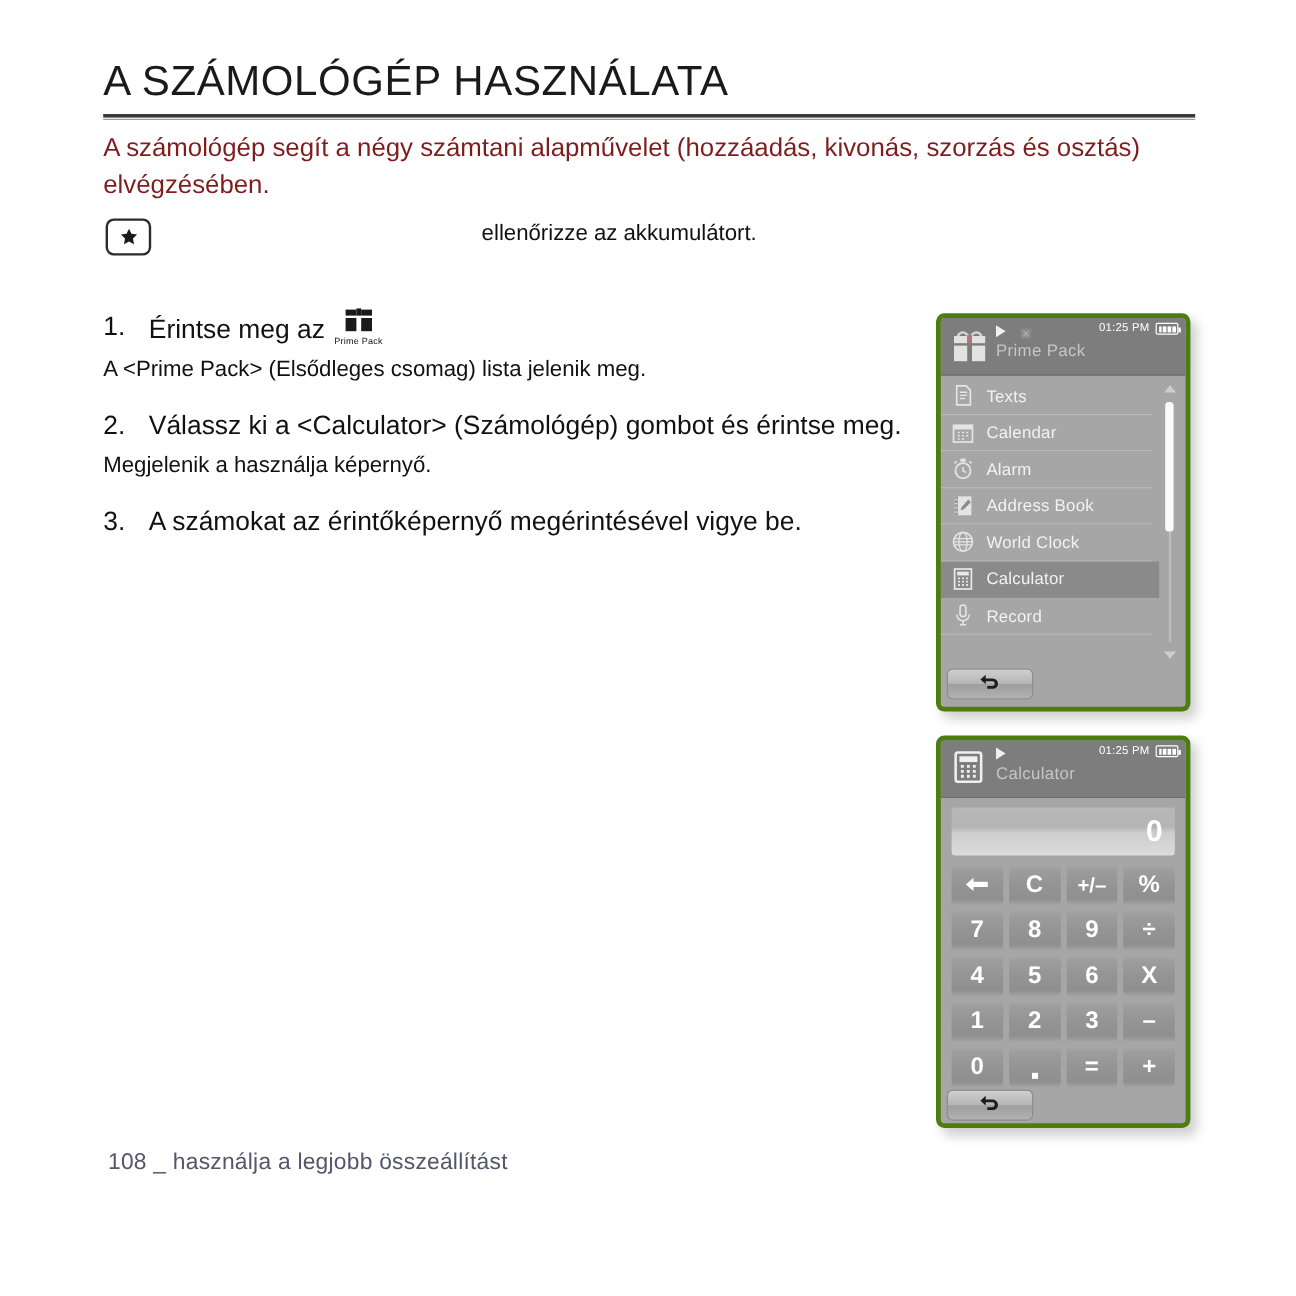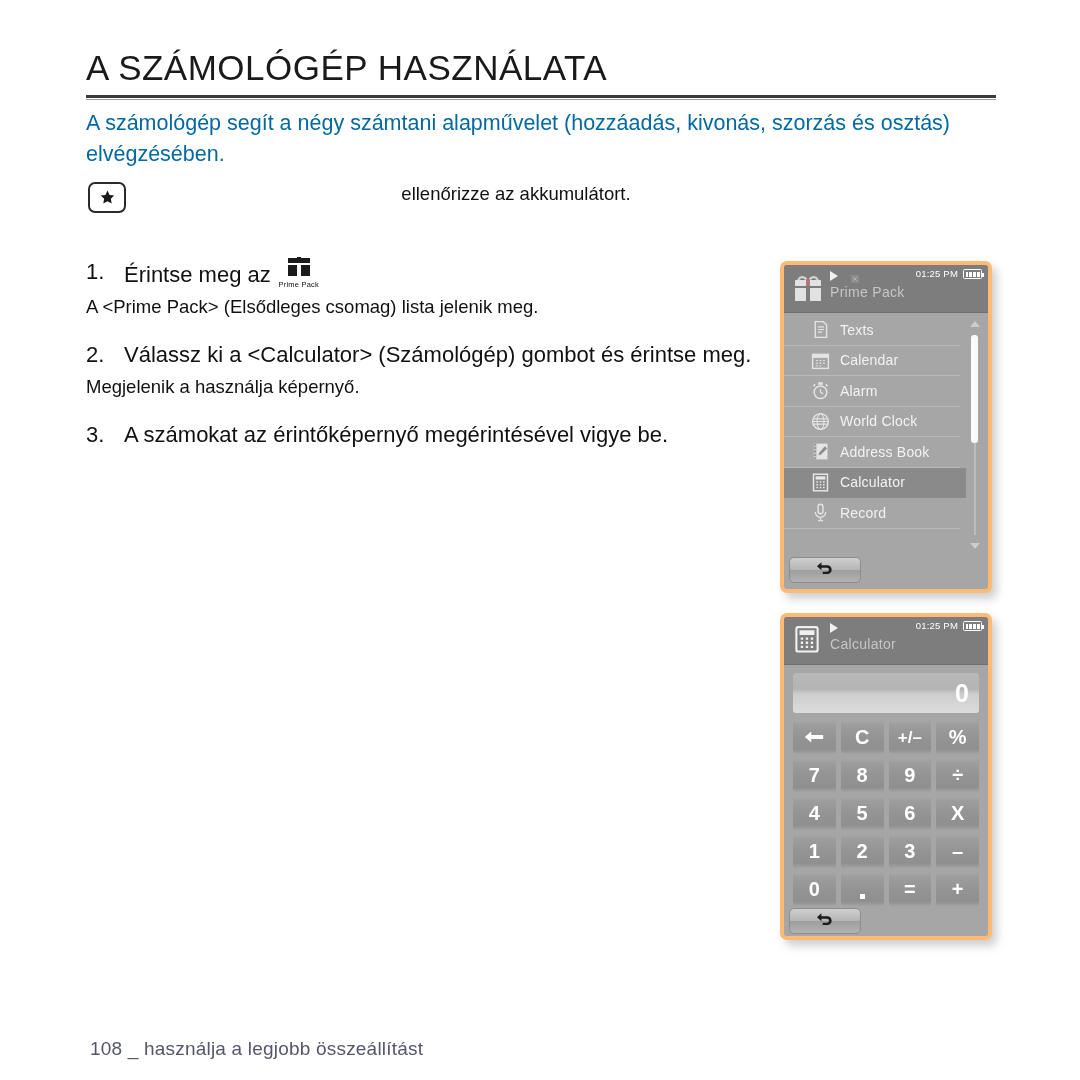--- a/index.html
+++ b/index.html
@@ -49,21 +49,21 @@
   }
 
   
   .intro {
     position: absolute;
     left: 86px;
     top: 108px;
     width: 916px;
     font-size: 21.5px;
     line-height: 1.45;
-    color: #0369a1;
+    color: #7f1d1d;
   }
 
   
   .note {
     position: absolute;
     left: 88px;
     top: 180px;
     width: 906px;
     display: flex;
     align-items: flex-start;
@@ -142,30 +142,30 @@
     line-height: 9px;
     color: #111;
     letter-spacing: 0.2px;
     margin-top: 1px;
   }
 
   
   .footer {
     position: absolute;
     left: 90px;
-    top: 1038px;
+    top: 958px;
     font-size: 19px;
     color: #55566b;
     letter-spacing: 0.2px;
   }
 
   
   .device {
     position: absolute;
-    background: #fdba74;
+    background: #4d7c0f;
     border-radius: 7px;
     padding: 4px;
     box-shadow: 5px 6px 9px rgba(120,120,120,0.35);
   }
   #device-prime-pack { left: 780px; top: 261px; width: 212px; height: 332px; }
   #device-calculator { left: 780px; top: 613px; width: 212px; height: 327px; }
 
   .screen {
     width: 100%;
     height: 100%;
@@ -254,21 +254,21 @@
   
   .dev-list {
     flex: 1 1 auto;
     position: relative;
     padding-top: 2px;
   }
   .list-item {
     height: 30.5px;
     display: flex;
     align-items: center;
-    padding-left: 26px;
+    padding-left: 8px;
     border-bottom: 1px solid #b9b9b9;
     margin-right: 28px;
     position: relative;
   }
   .list-item.selected {
     background: #8a8a8a;
     border-bottom: 1px solid #8a8a8a;
     margin-right: 22px;
   }
   .list-item:last-child { border-bottom: none; }
@@ -508,38 +508,38 @@
               <rect x="9.5" y="2.5" width="5" height="3" fill="#eaeaea"></rect>
               <path d="M6 5l-2.2 2M18 5l2.2 2" stroke="#eaeaea" stroke-width="1.6"></path>
             </svg>
           </span>
           <span class="li-label">Alarm</span>
         </div>
 
         <div class="list-item">
           <span class="li-icon">
             <svg width="21" height="21" viewBox="0 0 24 24" aria-hidden="true">
-              <circle cx="12" cy="12" r="9" fill="none" stroke="#eaeaea" stroke-width="1.6"></circle>
-              <ellipse cx="12" cy="12" rx="4" ry="9" fill="none" stroke="#eaeaea" stroke-width="1.2"></ellipse>
-              <path d="M3.4 9h17.2M3.4 15h17.2M3 12h18" stroke="#eaeaea" stroke-width="1.2"></path>
-            </svg>
-          </span>
-          <span class="li-label">World Clock</span>
-        </div>
-
-        <div class="list-item">
-          <span class="li-icon">
-            <svg width="21" height="21" viewBox="0 0 24 24" aria-hidden="true">
               <rect x="4" y="3" width="16" height="18" fill="#eaeaea"></rect>
               <rect x="4" y="3" width="3.2" height="18" fill="#9a9a9a"></rect>
               <path d="M4.6 6h2M4.6 10h2M4.6 14h2M4.6 18h2" stroke="#eaeaea" stroke-width="1.1"></path>
               <path d="M17 6l2.5 2.5L12.5 15.5 9.8 16.2l.7-2.7z" fill="#8a8a8a"></path>
             </svg>
           </span>
           <span class="li-label">Address Book</span>
+        </div>
+
+        <div class="list-item">
+          <span class="li-icon">
+            <svg width="21" height="21" viewBox="0 0 24 24" aria-hidden="true">
+              <circle cx="12" cy="12" r="9" fill="none" stroke="#eaeaea" stroke-width="1.6"></circle>
+              <ellipse cx="12" cy="12" rx="4" ry="9" fill="none" stroke="#eaeaea" stroke-width="1.2"></ellipse>
+              <path d="M3.4 9h17.2M3.4 15h17.2M3 12h18" stroke="#eaeaea" stroke-width="1.2"></path>
+            </svg>
+          </span>
+          <span class="li-label">World Clock</span>
         </div>
 
         <div class="list-item selected">
           <span class="li-icon">
             <svg width="21" height="21" viewBox="0 0 24 24" aria-hidden="true">
               <rect x="4" y="2.5" width="16" height="19" fill="none" stroke="#f2f2f2" stroke-width="1.6"></rect>
               <rect x="6.5" y="5" width="11" height="3.6" fill="#f2f2f2"></rect>
               <path d="M7.3 11.5h1.8M11.1 11.5h1.8M14.9 11.5h1.8M7.3 14.6h1.8M11.1 14.6h1.8M14.9 14.6h1.8M7.3 17.7h1.8M11.1 17.7h1.8M14.9 17.7h1.8" stroke="#f2f2f2" stroke-width="1.7"></path>
             </svg>
           </span>

